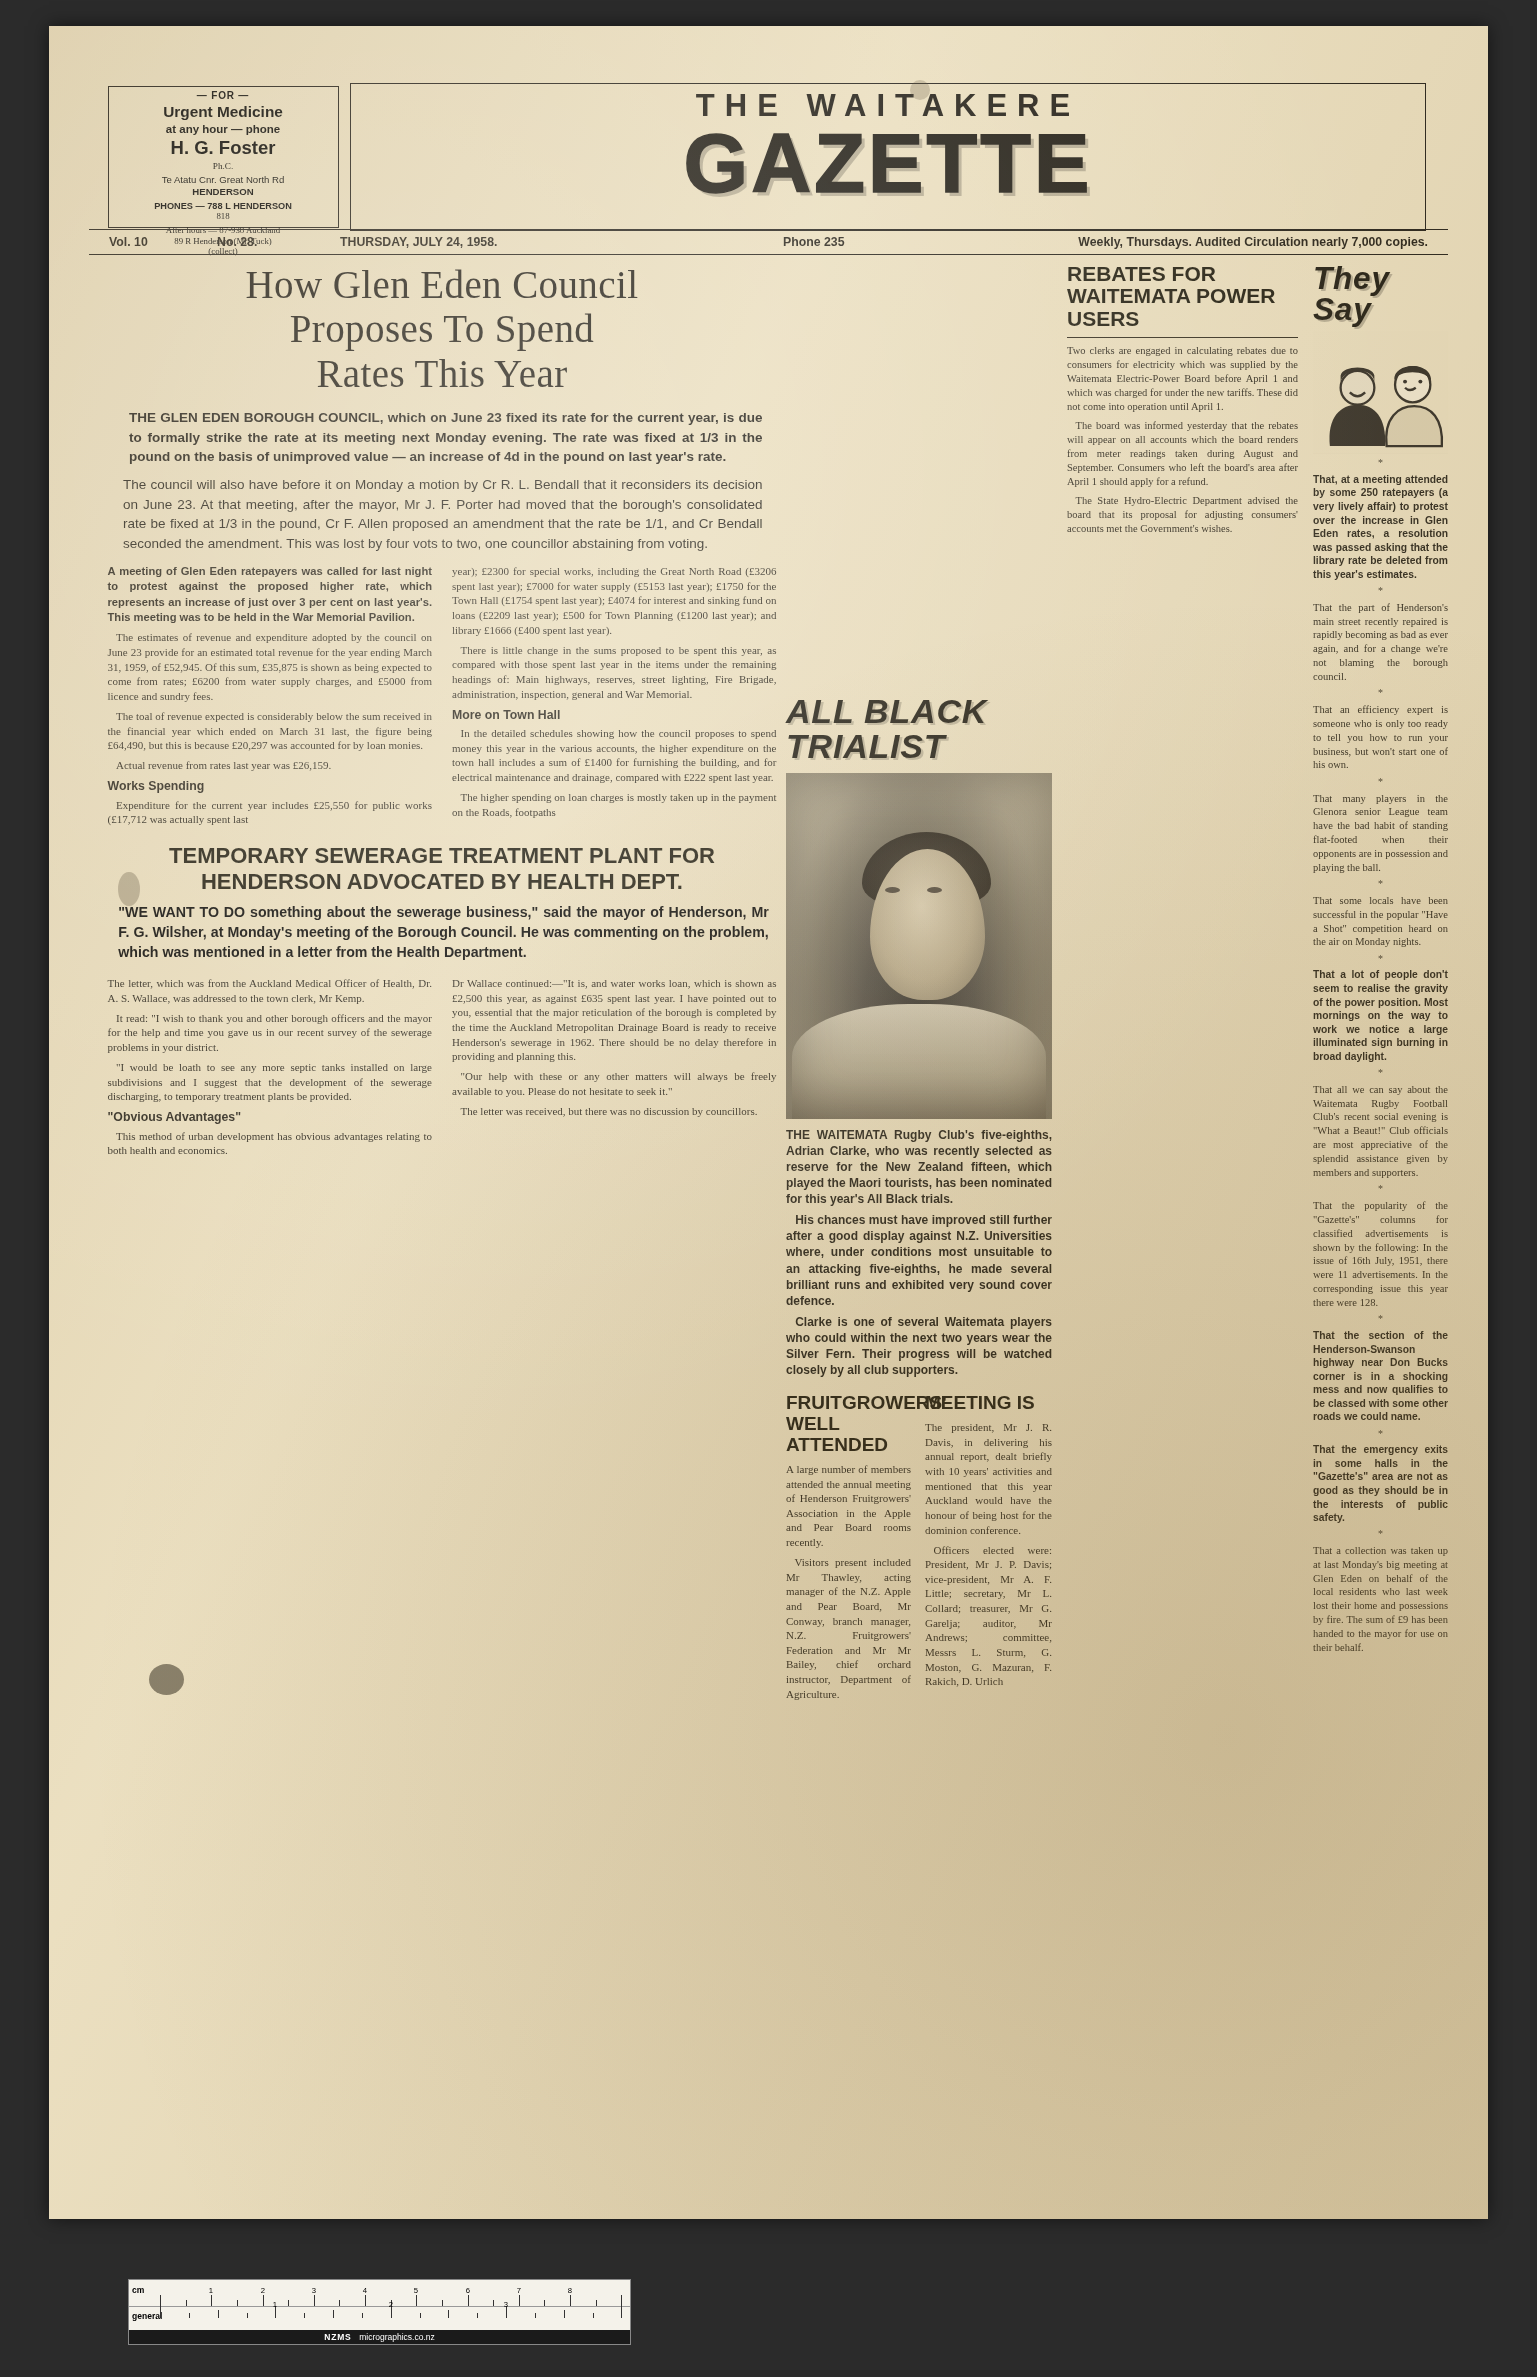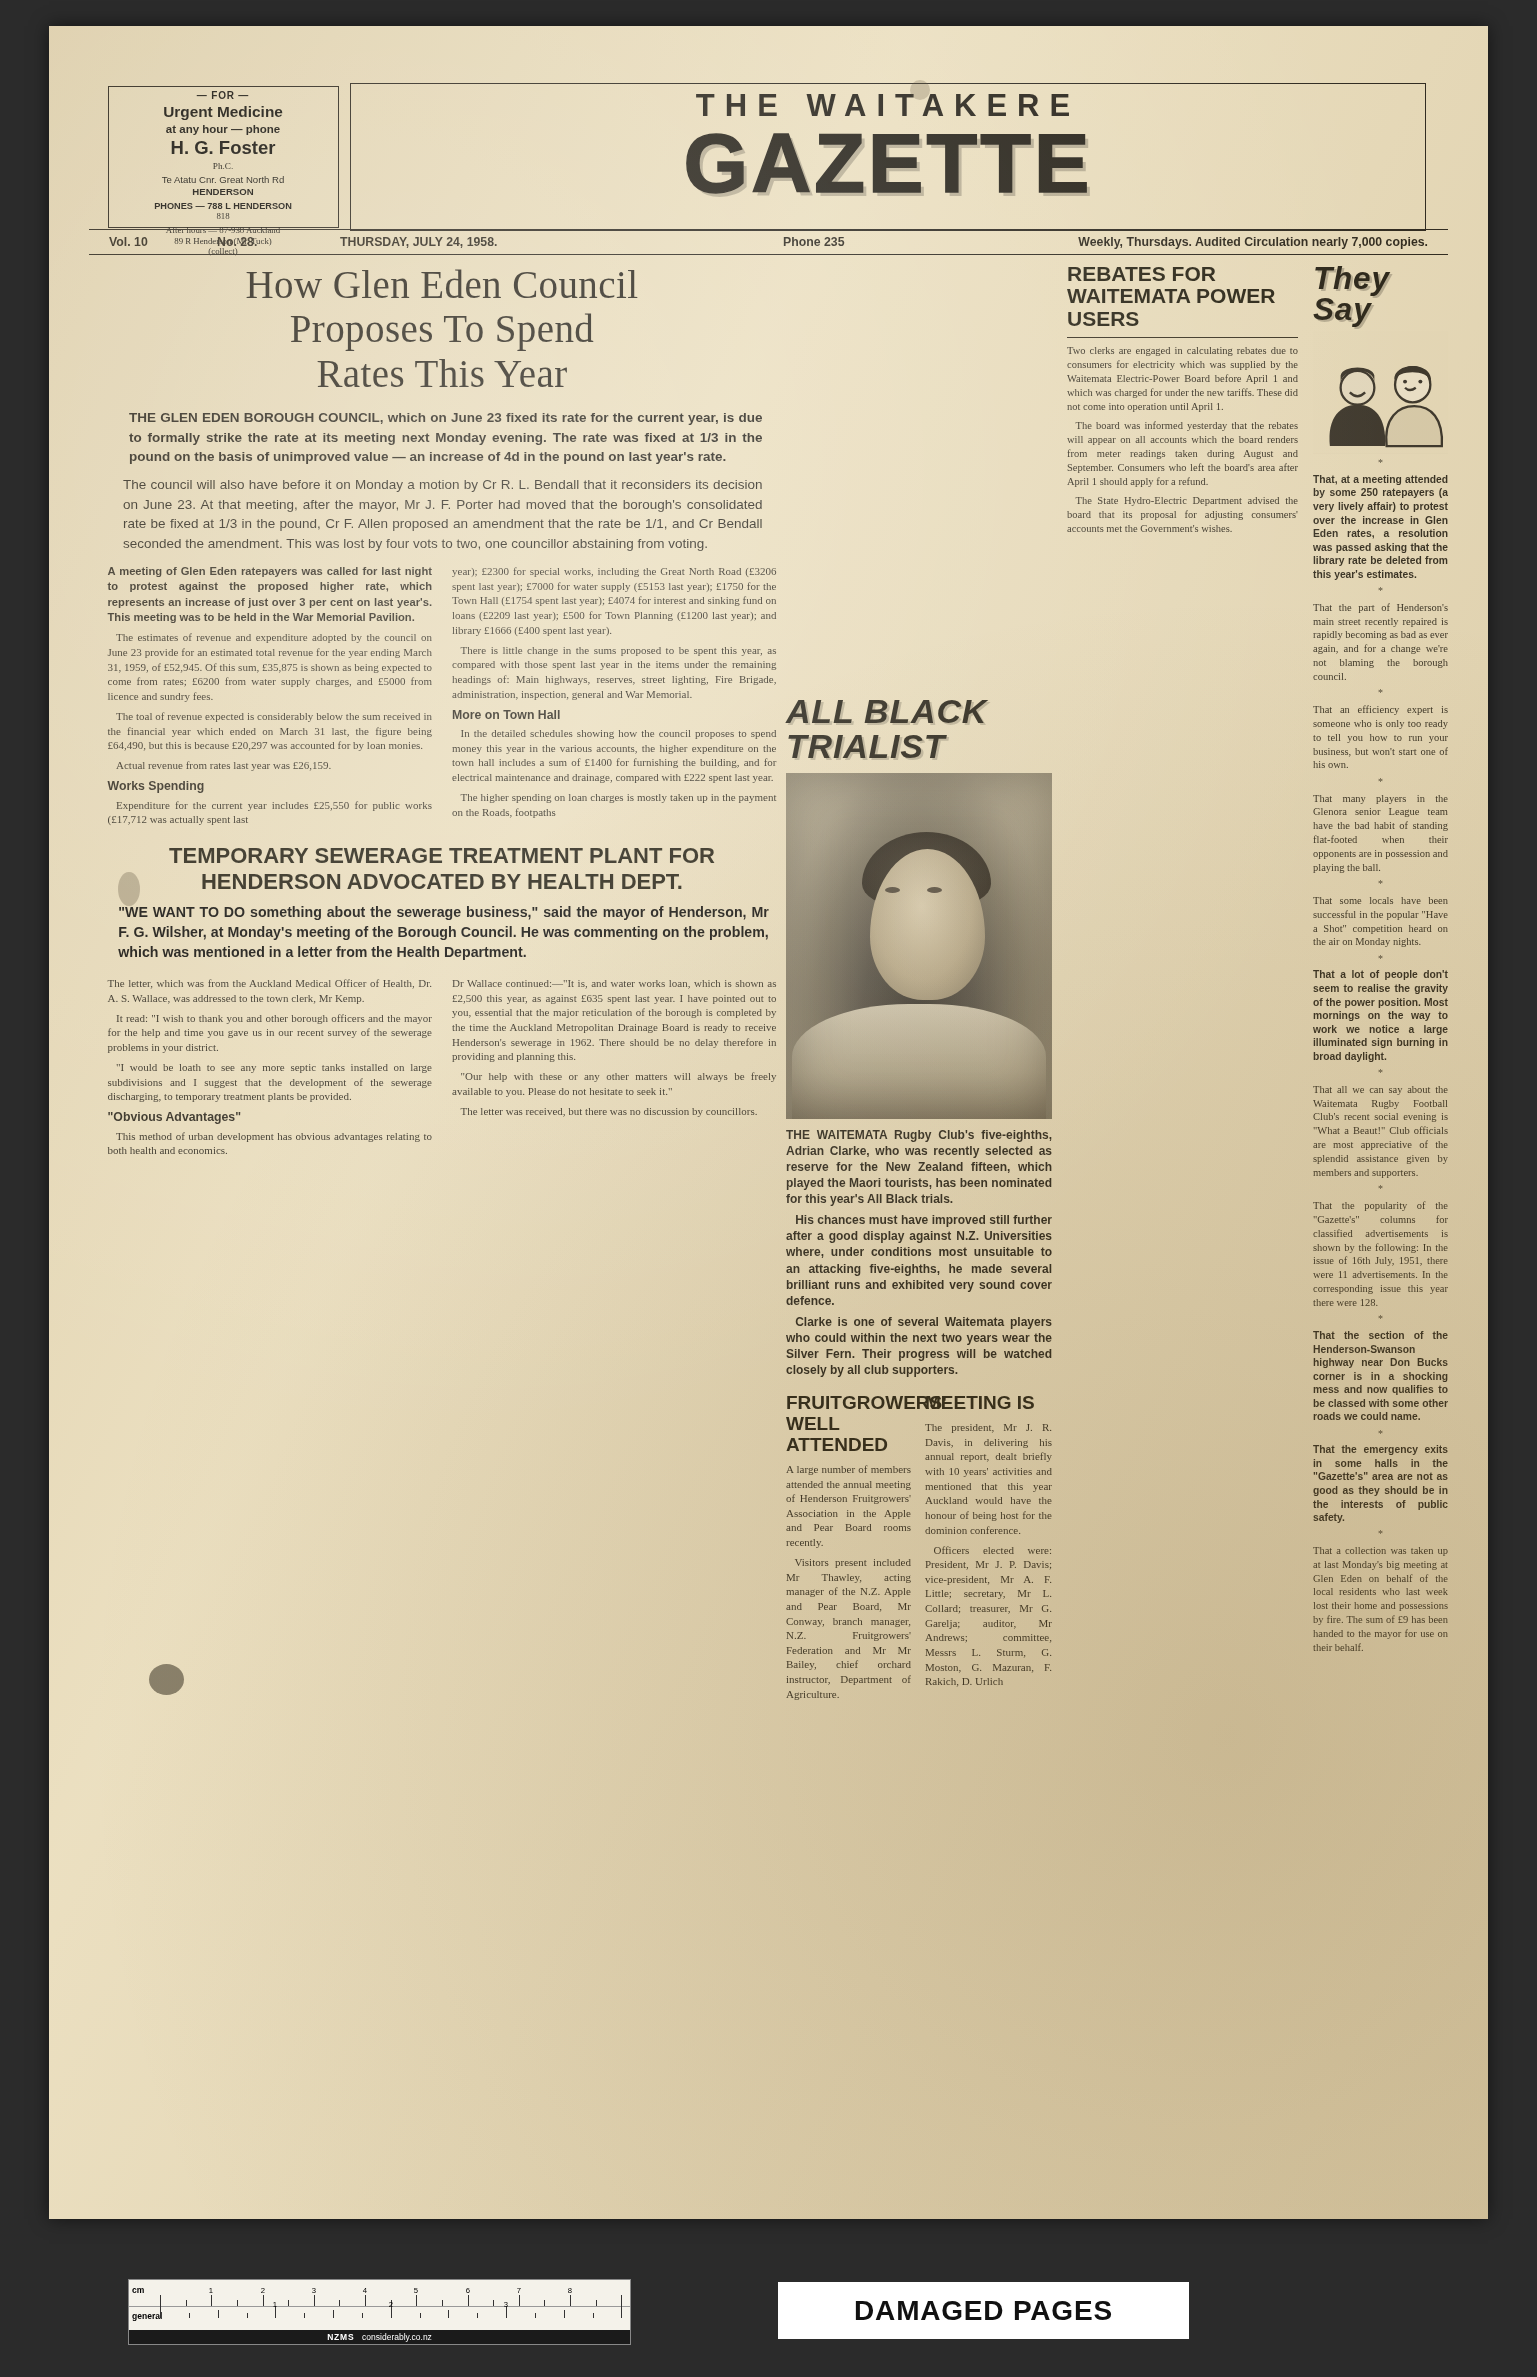--- a/index.html
+++ b/index.html
@@ -468,18 +468,17 @@
           <div class="t" style="left: 404px; height: 7.7px; bottom: 14px;"></div>
           <div class="t" style="left: 433px; height: 4.6px; bottom: 14px;"></div>
           <div class="t" style="left: 461px; height: 12.3px; bottom: 14px;"></div>
           <div class="tn" style="left: 115px; bottom: 23px;">1</div>
           <div class="tn" style="left: 231px; bottom: 23px;">2</div>
           <div class="tn" style="left: 346px; bottom: 23px;">3</div>
         </div>
     </div>
     <div class="brand">
       <span class="nzms">NZMS</span>
-      <span>considerably.co.nz</span>
+      <span>micrographics.co.nz</span>
     </div>
   </div>
-  <div id="damaged">DAMAGED PAGES</div>
 </div>
 
 
 </body></html>

